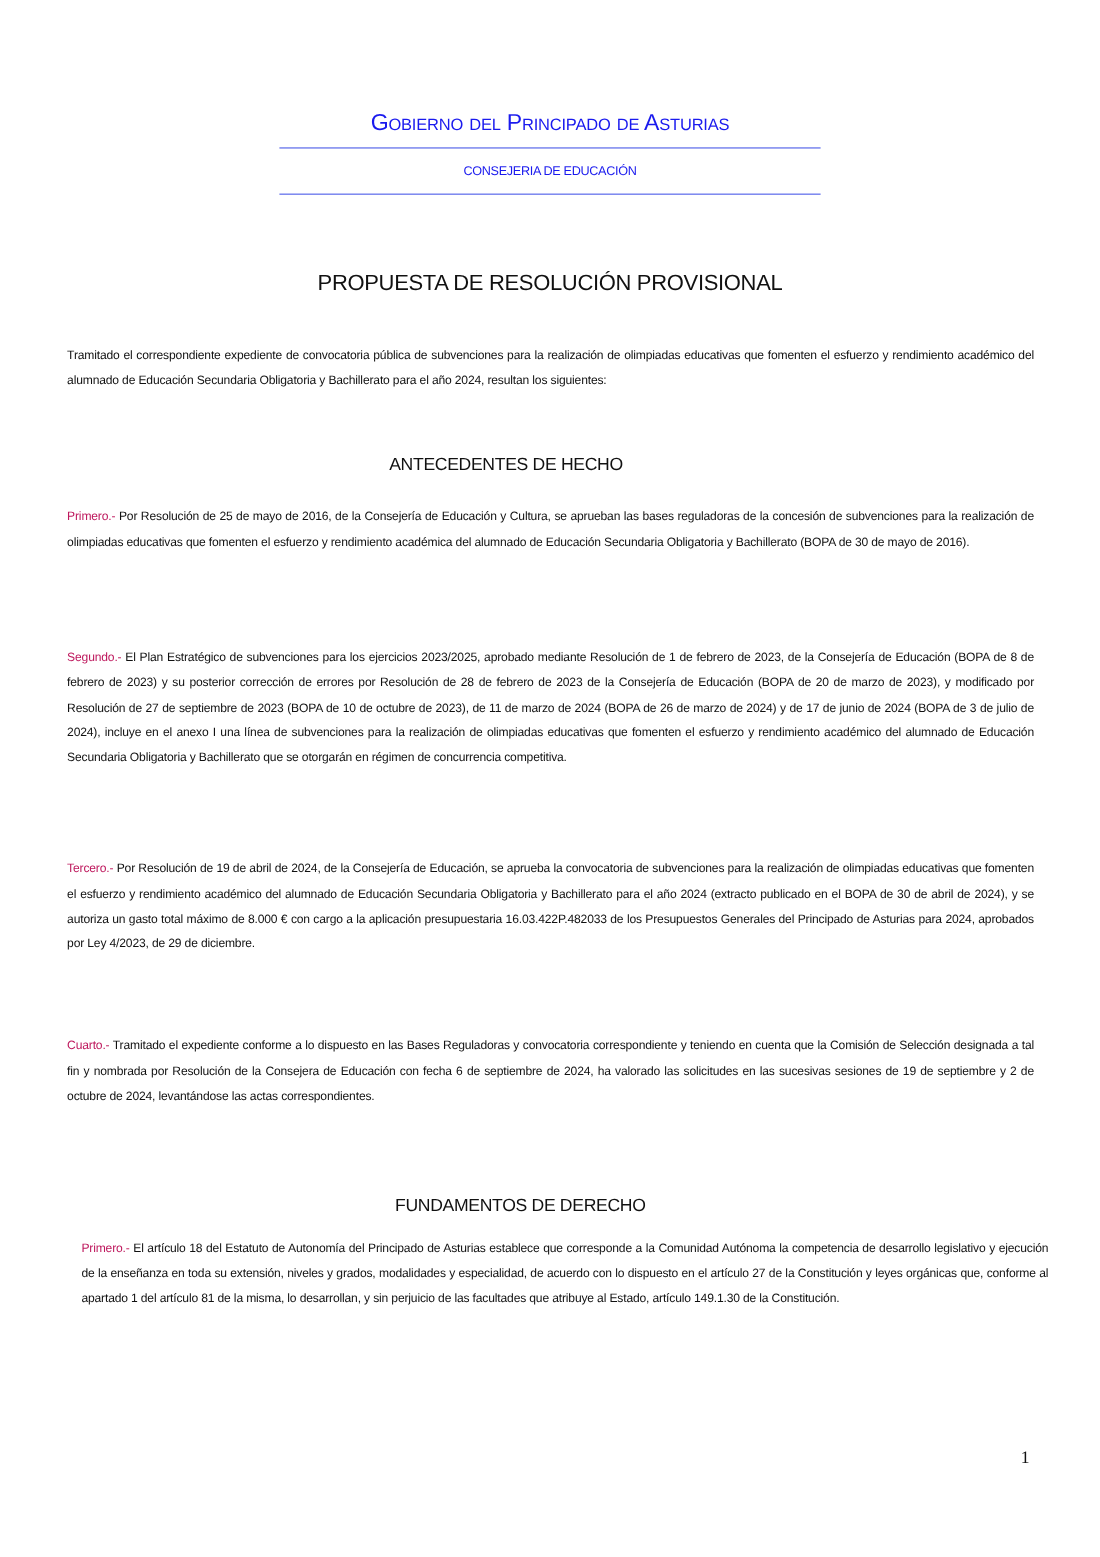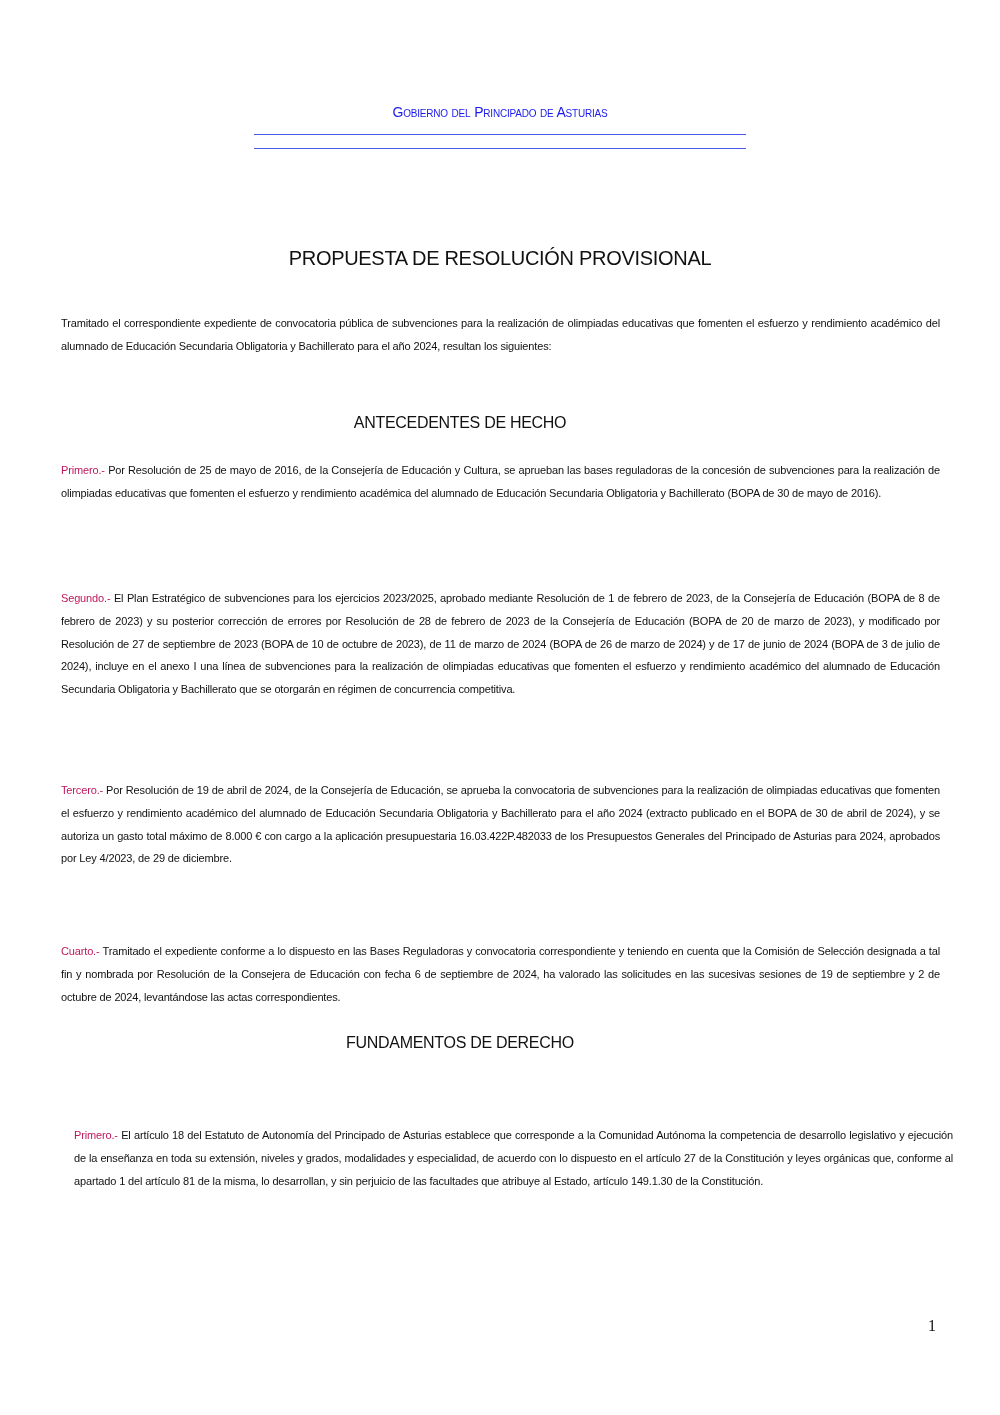--- a/index.html
+++ b/index.html
@@ -1,35 +1,36 @@
 <!DOCTYPE html>
 <html><head>
   <meta charset="utf-8">
   <style>
     html, body { margin: 0; padding: 0; background: #ffffff; }
     body { width: 1000px; height: 1415px; position: relative; overflow: hidden; font-family: "Liberation Sans", "DejaVu Sans", sans-serif; color: #111; }
     .page-header { position: absolute; left: 254px; top: 100px; width: 492px; text-align: center; }
-    .header-title { color: #1a1aee; font-family: "Liberation Sans", sans-serif; font-size: 14px; font-variant: small-caps; letter-spacing: -0.2px; line-height: 24px; height: 24px; }
+    .header-title { color: #1a1aee; font-family: "Liberation Sans", sans-serif; font-size: 21px; font-variant: small-caps; letter-spacing: -0.2px; line-height: 24px; height: 24px; }
     .header-rule { border: 0; border-top: 1px solid #4a5ae8; margin: 0; height: 0; }
     .header-rule.r1 { margin-top: 10px; }
     .header-sub { color: #1a1aee; font-size: 11.5px; letter-spacing: -0.3px; margin-top: 14px; line-height: 14px; height: 14px; }
     .header-rule.r2 { margin-top: 13px; }
 
     .doc-title { position: absolute; left: 0; width: 1000px; text-align: center; font-size: 20px; letter-spacing: -0.3px; }
     .para { position: absolute; left: 61px; width: 879px; font-size: 11px; line-height: 22.8px; text-align: justify; letter-spacing: -0.15px; }
     .para .lead { font-weight: normal; color: #be185d; }
     .section-heading { position: absolute; left: 0; width: 920px; text-align: center; font-size: 16px; letter-spacing: -0.3px; }
     .page-number { position: absolute; left: 928px; top: 1317px; font-family: "Liberation Serif", serif; font-size: 16px; }
   </style>
 </head>
 <body>
 
 <div class="page-header">
   <div class="header-title">Gobierno del Principado de Asturias</div>
   <hr class="header-rule r1">
+  <div class="header-sub">CONSEJERIA DE EDUCACIÓN</div>
   <hr class="header-rule r2">
 </div>
 
 <div class="doc-title" style="top:247px;">PROPUESTA DE RESOLUCIÓN PROVISIONAL</div>
 
 <div class="para" style="top:312px;">Tramitado el correspondiente expediente de convocatoria pública de subvenciones para la realización de olimpiadas educativas que fomenten el esfuerzo y rendimiento académico del alumnado de Educación Secundaria Obligatoria y Bachillerato para el año 2024, resultan los siguientes:</div>
 
 <div class="section-heading" style="top:414px;">ANTECEDENTES DE HECHO</div>
 
 <div class="para" style="top:459px;">
@@ -41,19 +42,19 @@
 </div>
 
 <div class="para" style="top:779px;">
   <span class="lead">Tercero.-</span><span> Por Resolución de 19 de abril de 2024, de la Consejería de Educación, se aprueba la convocatoria de subvenciones para la realización de olimpiadas educativas que fomenten el esfuerzo y rendimiento académico del alumnado de Educación Secundaria Obligatoria y Bachillerato para el año 2024 (extracto publicado en el BOPA de 30 de abril de 2024), y se autoriza un gasto total máximo de 8.000 € con cargo a la aplicación presupuestaria 16.03.422P.482033 de los Presupuestos Generales del Principado de Asturias para 2024, aprobados por Ley 4/2023, de 29 de diciembre.</span>
 </div>
 
 <div class="para" style="top:940px;">
   <span class="lead">Cuarto.-</span><span> Tramitado el expediente conforme a lo dispuesto en las Bases Reguladoras y convocatoria correspondiente y teniendo en cuenta que la Comisión de Selección designada a tal fin y nombrada por Resolución de la Consejera de Educación con fecha 6 de septiembre de 2024, ha valorado las solicitudes en las sucesivas sesiones de 19 de septiembre y 2 de octubre de 2024, levantándose las actas correspondientes.</span>
 </div>
 
-<div class="section-heading" style="top:1034px;">FUNDAMENTOS DE DERECHO</div>
+<div class="section-heading" style="top:1088px;margin-left:13px;">FUNDAMENTOS DE DERECHO</div>
 
 <div class="para" style="top:1124px;margin-left:13px;">
   <span class="lead">Primero.-</span><span> El artículo 18 del Estatuto de Autonomía del Principado de Asturias establece que corresponde a la Comunidad Autónoma la competencia de desarrollo legislativo y ejecución de la enseñanza en toda su extensión, niveles y grados, modalidades y especialidad, de acuerdo con lo dispuesto en el artículo 27 de la Constitución y leyes orgánicas que, conforme al apartado 1 del artículo 81 de la misma, lo desarrollan, y sin perjuicio de las facultades que atribuye al Estado, artículo 149.1.30 de la Constitución.</span>
 </div>
 
 <div class="page-number">1</div>
 
 </body></html>

